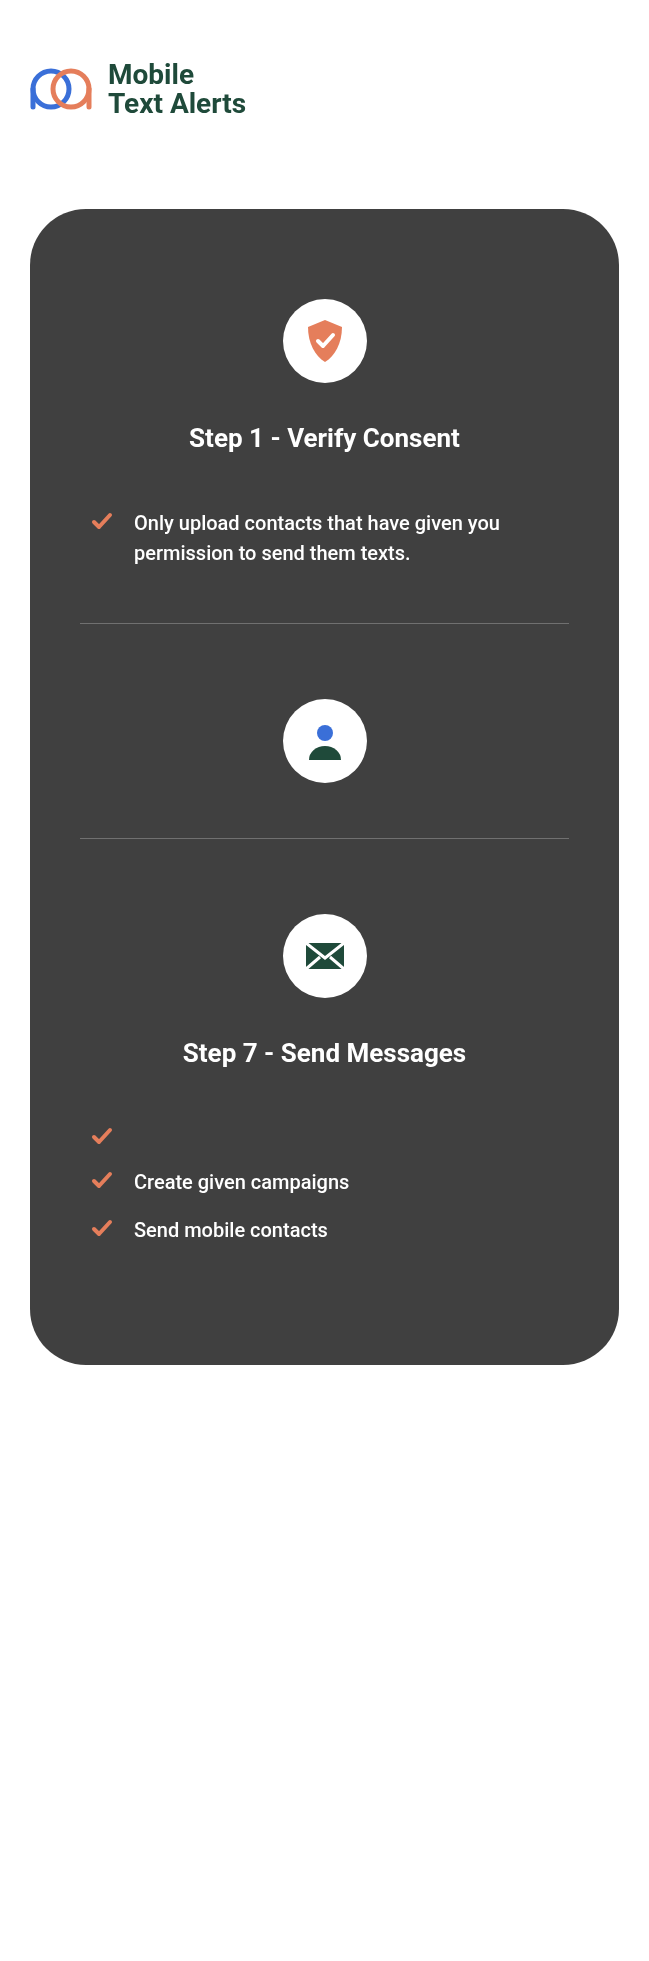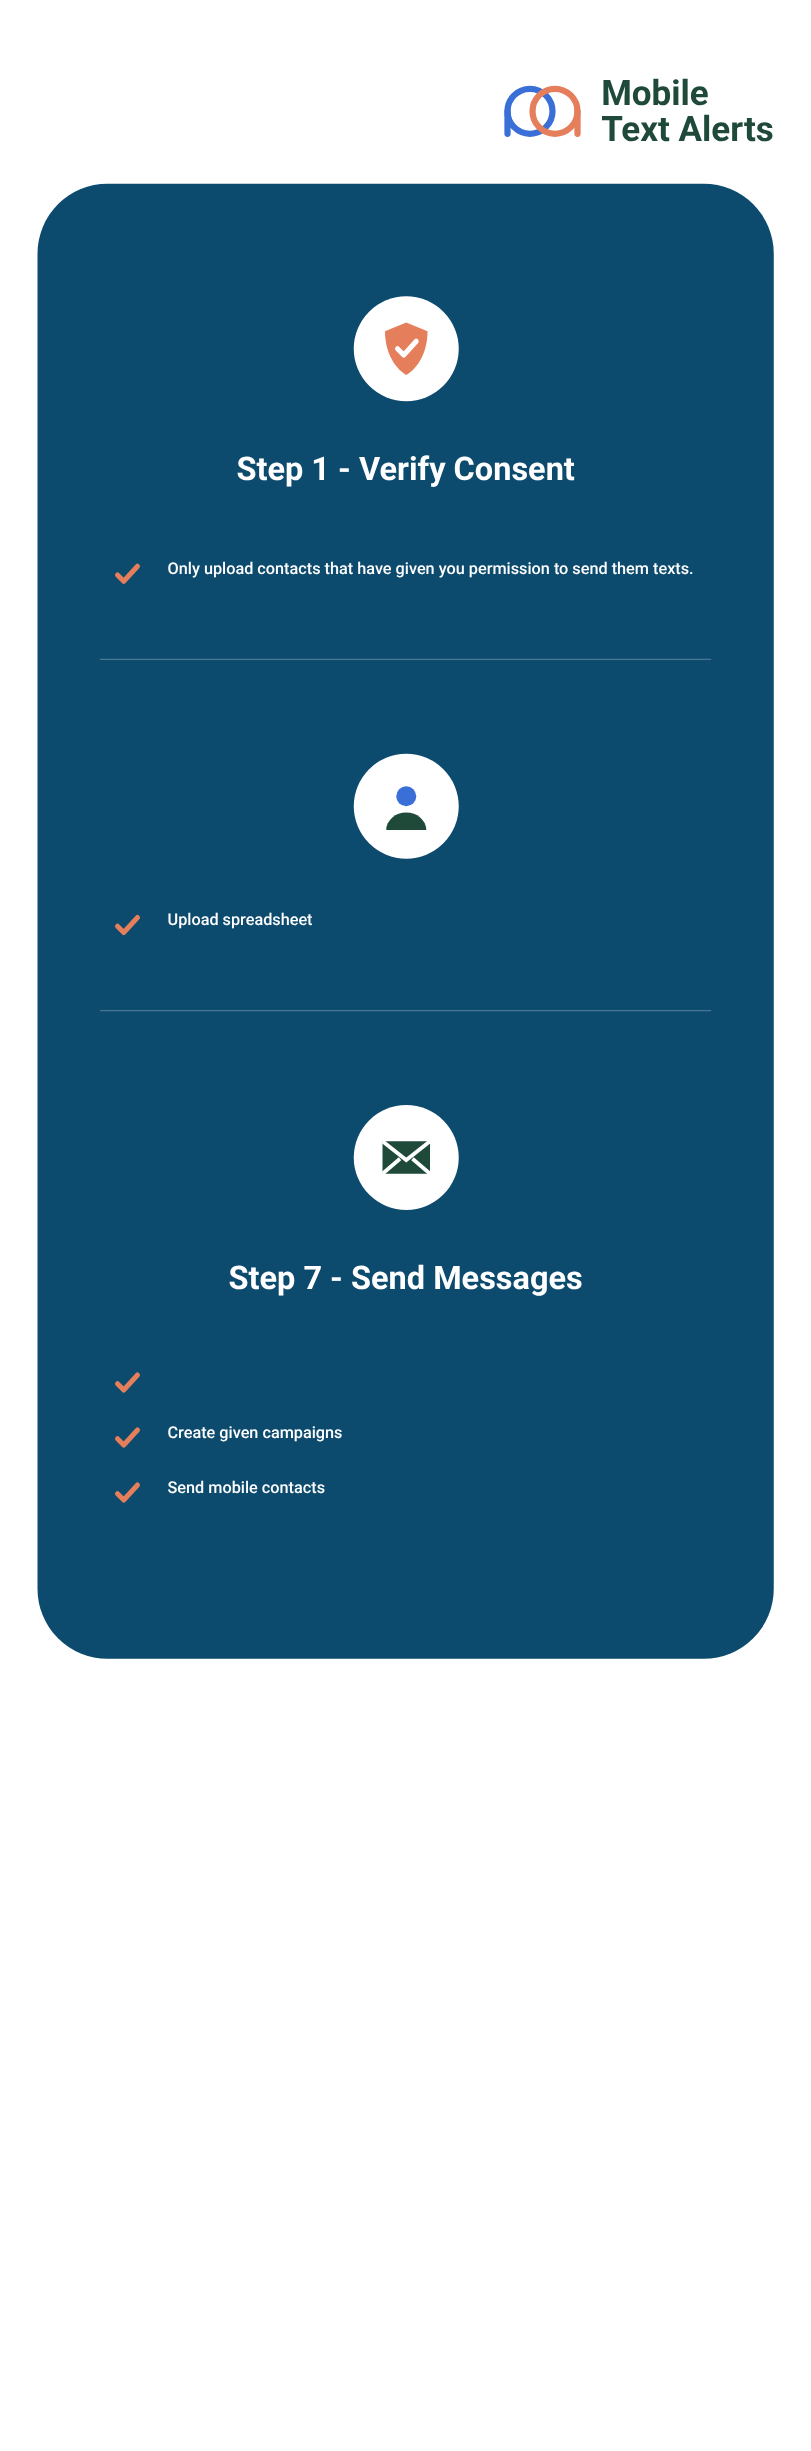--- a/index.html
+++ b/index.html
@@ -6,38 +6,38 @@
   body {
     width: 649px;
     font-family: -apple-system, BlinkMacSystemFont, "Segoe UI", Roboto, sans-serif;
     background: #ffffff;
   }
   .page {
     padding: 60px 30px 50px 30px;
   }
   .logo-wrap {
     display: flex;
-    justify-content: flex-end;
+    justify-content: flex-start;
     align-items: center;
     gap: 16px;
-    margin-bottom: 28px;
+    margin-bottom: 90px;
   }
   .logo-icon {
     width: 62px;
     height: 48px;
     position: relative;
   }
   .logo-text {
     font-size: 28px;
     font-weight: 700;
     line-height: 1.05;
     color: #1f4a3a;
   }
   .card {
-    background: #0c4a6e;
+    background: #404040;
     border-radius: 56px;
     padding: 90px 50px 120px 50px;
   }
   .step {
     text-align: center;
   }
   .divider {
     border: none;
     border-top: 1px solid rgba(255,255,255,0.25);
     margin: 55px 0 75px 0;
@@ -60,21 +60,21 @@
   }
   .items {
     text-align: left;
     padding: 0 10px;
   }
   .item {
     display: flex;
     align-items: flex-start;
     gap: 20px;
     color: #ffffff;
-    font-size: 13px;
+    font-size: 20px;
     font-weight: 500;
     line-height: 1.5;
     margin-bottom: 18px;
   }
   .item:last-child { margin-bottom: 0; }
   .check {
     flex: 0 0 auto;
     width: 24px;
     height: 24px;
     margin-top: 2px;
@@ -136,28 +136,20 @@
 
     <hr class="divider">
 
     <div class="step">
       <div class="circle">
         <svg width="50" height="50" viewBox="0 0 50 50">
           <circle cx="25" cy="17" r="8" fill="#3a6fd8"></circle>
           <path d="M9 44 a16 14 0 0 1 32 0 z" fill="#1f4a3a"></path>
         </svg>
       </div>
-      <div class="items">
-        <div class="item">
-          <svg class="check" viewBox="0 0 24 24">
-              <path d="M4 12 l5 5 l11 -12" fill="none" stroke="#e57e5b" stroke-width="4" stroke-linecap="round" stroke-linejoin="round"></path>
-            </svg>
-          <span>Upload spreadsheet</span>
-        </div>
-      </div>
     </div>
 
     <hr class="divider">
 
     <div class="step">
       <div class="circle">
         <svg width="54" height="54" viewBox="0 0 54 54">
           <rect x="8" y="14" width="38" height="26" fill="#1f4a3a"></rect>
           <path d="M8 14 l19 15 l19 -15" fill="none" stroke="#ffffff" stroke-width="3"></path>
           <path d="M8 40 l14 -12 M46 40 l-14 -12" fill="none" stroke="#ffffff" stroke-width="3"></path>

